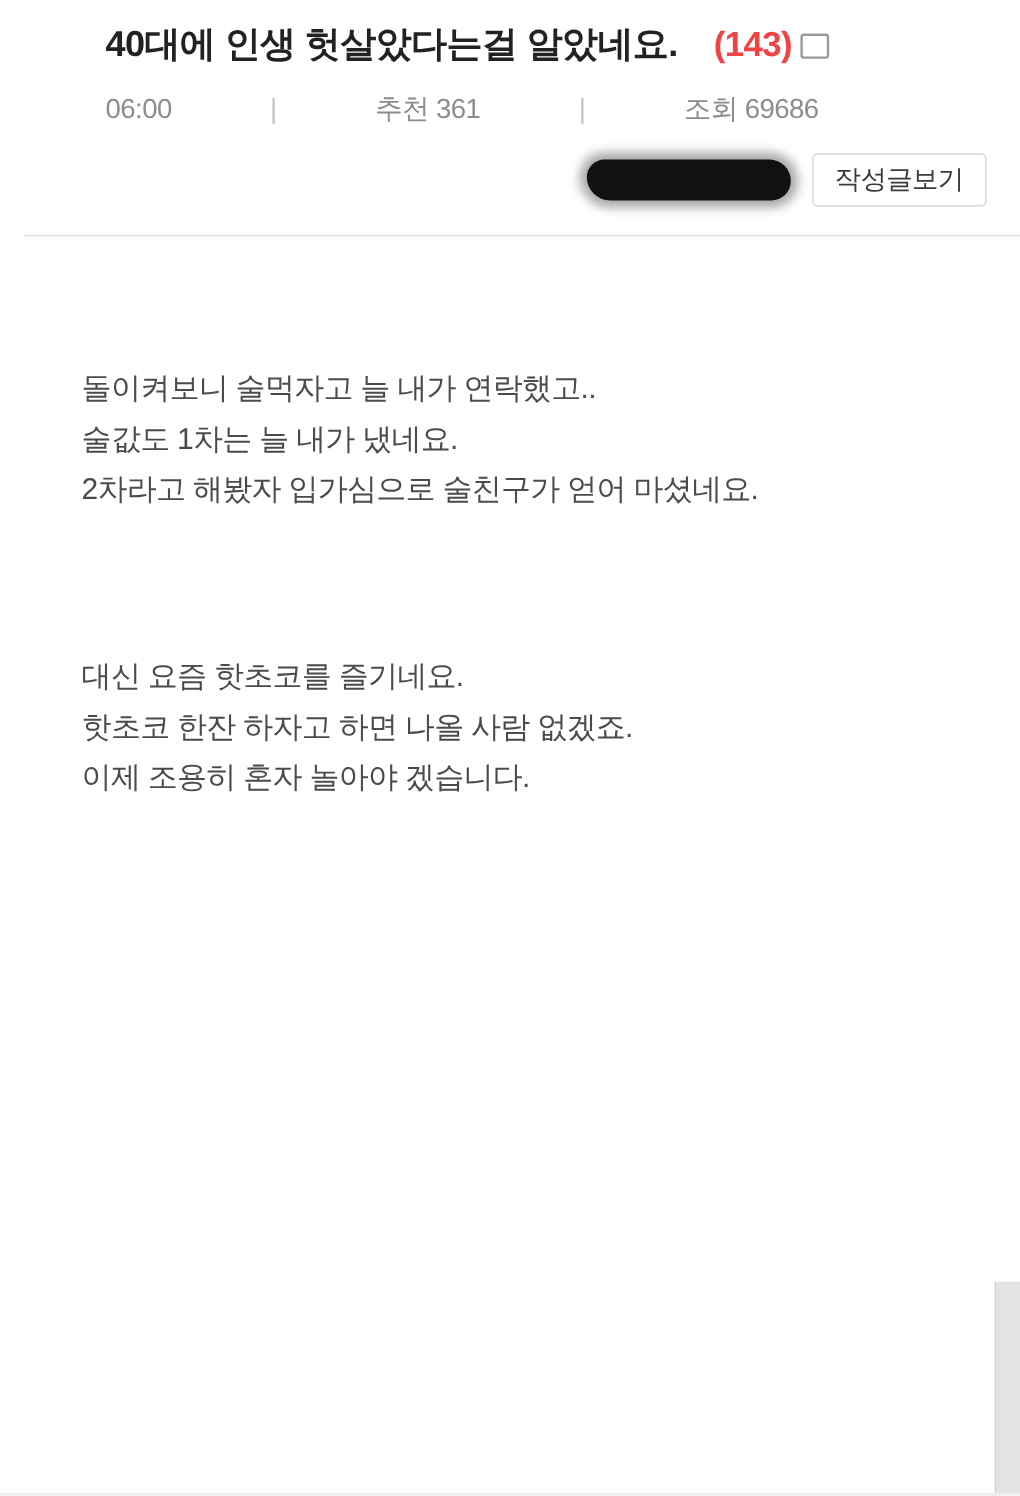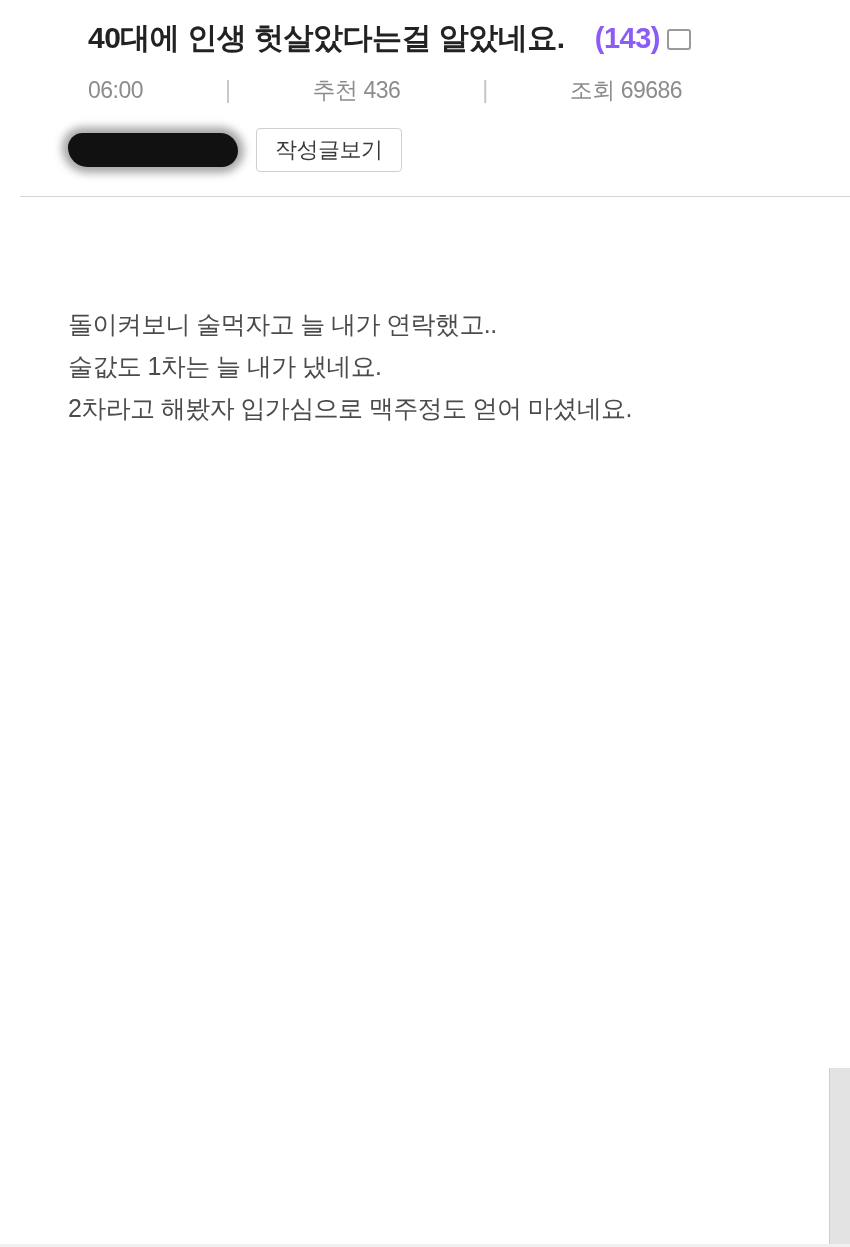--- a/index.html
+++ b/index.html
@@ -37,21 +37,21 @@
   .post-title {
     font-size: 30px;
     font-weight: bold;
     color: #222222;
     letter-spacing: -0.5px;
     line-height: 1.3;
   }
   .comment-count {
     font-size: 29px;
     font-weight: bold;
-    color: #8b5cf6;
+    color: #ef4444;
     margin-left: 10px;
     letter-spacing: -0.5px;
   }
   .mobile-icon {
     display: inline-block;
     width: 14px;
     height: 21px;
     border: 2px solid #9a9a9a;
     border-radius: 3px;
     margin-left: 7px;
@@ -73,20 +73,21 @@
     color: #c4c4c4;
   }
 
   
   .action-bar {
     margin-top: 16px;
     padding: 0 28px 0 28px;
     display: flex;
     align-items: center;
     height: 56px;
+    justify-content: flex-end;
   }
   .author-block {
     display: flex;
     align-items: center;
     gap: 18px;
   }
   .author-redacted {
     width: 170px;
     height: 34px;
     background: #111;
@@ -158,36 +159,39 @@
   <div class="post-header">
     <div class="title-row">
       <span class="post-title">40대에 인생 헛살았다는걸 알았네요.</span>
       <span class="comment-count">(143)</span>
       <span class="mobile-icon"></span>
     </div>
 
     <div class="meta-row">
       <span>06:00</span>
       <span class="meta-sep">|</span>
-      <span>추천 436</span>
+      <span>추천 361</span>
       <span class="meta-sep">|</span>
       <span>조회 69686</span>
     </div>
   </div>
 
   <div class="action-bar">
     <div class="author-block">
       <div class="author-redacted"></div>
       <button class="btn">작성글보기</button>
     </div>
   </div>
 
   <div class="divider"></div>
 
   <div class="post-body">
     <p class="para">돌이켜보니 술먹자고 늘 내가 연락했고..
 술값도 1차는 늘 내가 냈네요.
-2차라고 해봤자 입가심으로 맥주정도 얻어 마셨네요.</p>
+2차라고 해봤자 입가심으로 술친구가 얻어 마셨네요.</p>
+    <p class="para">대신 요즘 핫초코를 즐기네요.
+핫초코 한잔 하자고 하면 나올 사람 없겠죠.
+이제 조용히 혼자 놀아야 겠습니다.</p>
   </div>
 
   <div class="scroll-hint"></div>
   <div class="bottom-edge"></div>
 </div>
 
 </body></html>

